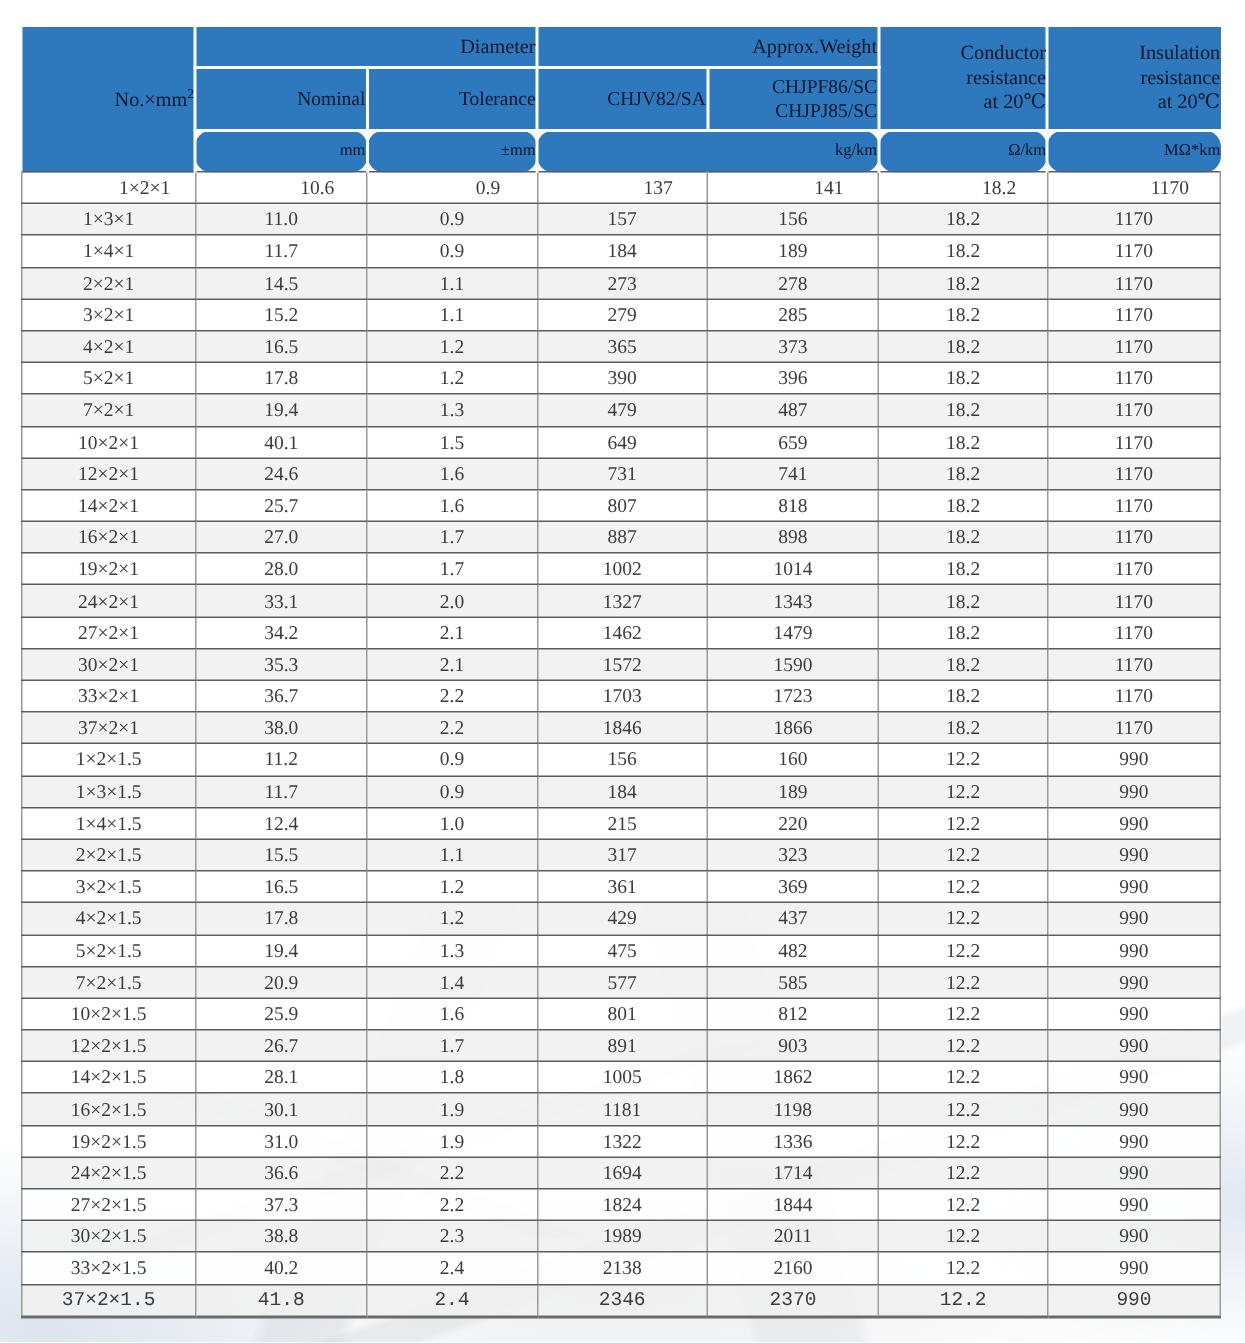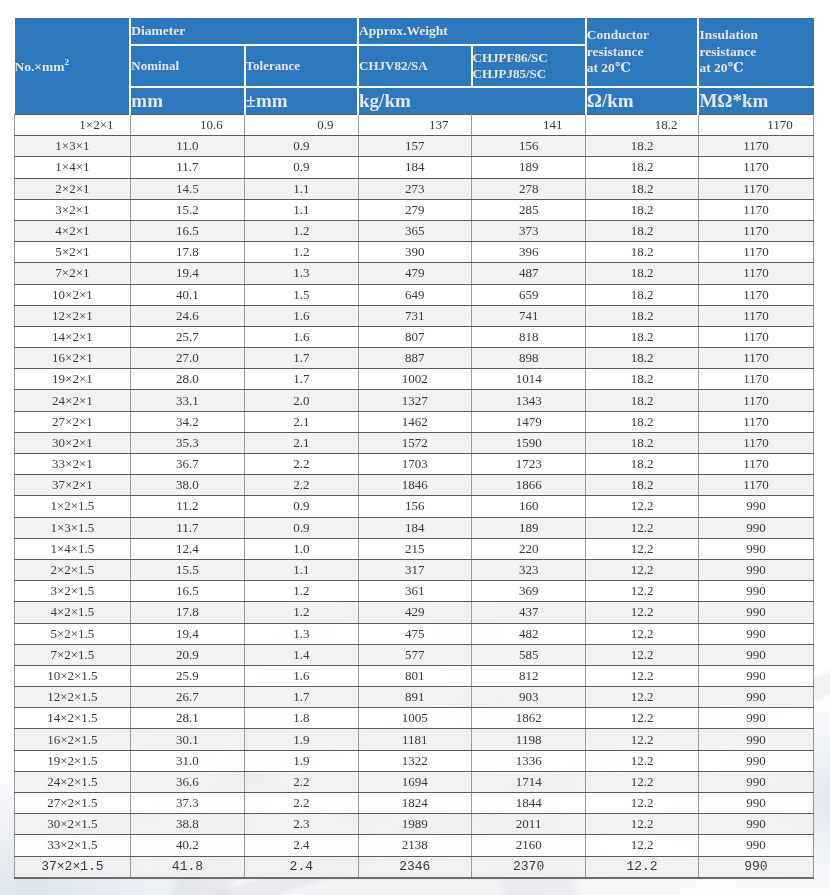--- a/index.html
+++ b/index.html
@@ -46,36 +46,36 @@
 
   table {
     width: 100%;
     border-collapse: collapse;
     table-layout: fixed;
   }
 
   
   thead th {
     background: #2e79be;
-    color: #e5e5e5;
-    font-weight: bold;
-    text-align: left;
+    color: #0f172a;
+    font-weight: normal;
+    text-align: right;
     vertical-align: middle;
     padding: 0;
     border-right: 2px solid #ffffff;
     border-bottom: 2px solid #ffffff;
     font-size: 13.5px;
     white-space: pre-line;
     line-height: 1.25;
   }
   thead th.no-right  { border-right: none; }
   thead th.no-bottom { border-bottom: none; }
   tr.h-row1 th { height: 26px; }
   tr.h-row2 th { height: 40px; font-size: 13px; }
-  tr.h-row3 th { height: 26px; font-size: 19px; }
+  tr.h-row3 th { height: 26px; font-size: 11px; border-radius: 11px; }
   th.sup-cell sup { font-size: 9px; vertical-align: super; }
 
   
   tbody td {
     height: 20.2px;
     padding: 0;
     text-align: center;
     vertical-align: middle;
     font-size: 13px;
     color: #3b3b3b;

